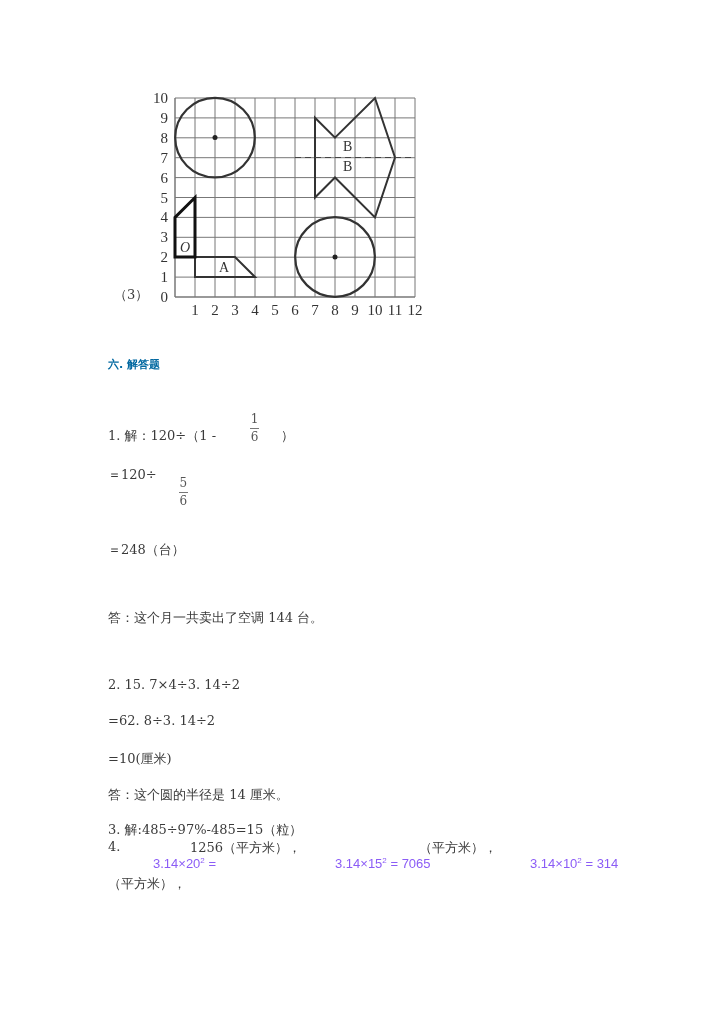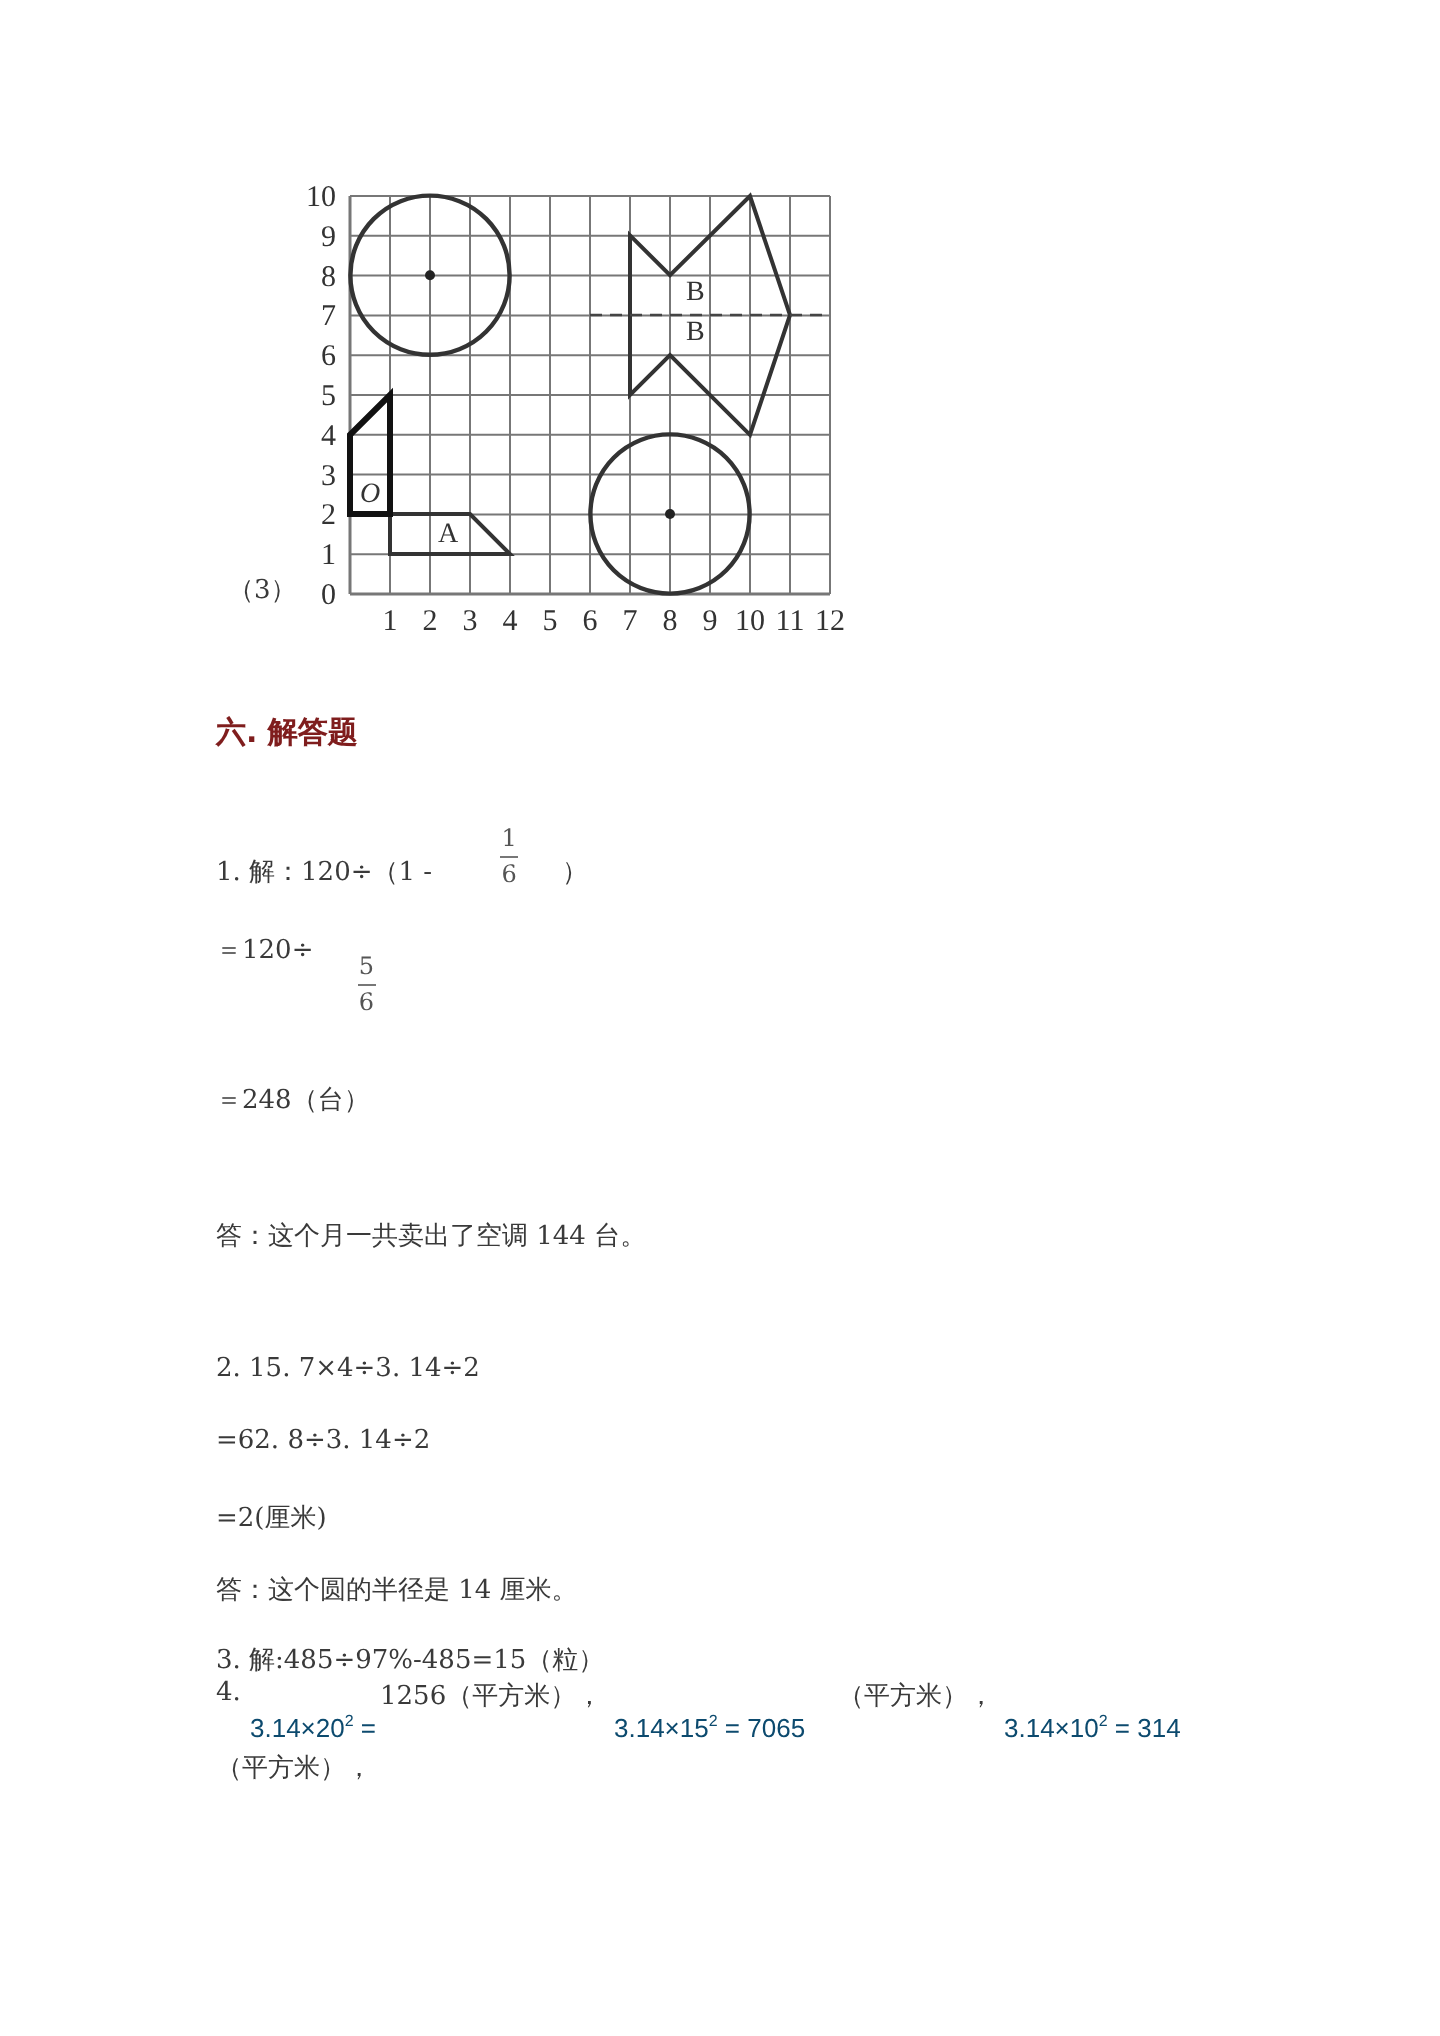--- a/index.html
+++ b/index.html
@@ -1,23 +1,23 @@
 <!DOCTYPE html>
 <html><head>
 <meta charset="utf-8">
 <style>
   html, body { margin: 0; padding: 0; background: #ffffff; }
   body { width: 720px; height: 1018px; position: relative; overflow: hidden;
          font-family: "DejaVu Serif", "Liberation Serif", serif; color: #333; }
   .abs { position: absolute; white-space: nowrap; }
   .t { font-size: 13px; color: #3a3a3a; }
-  .heading { font-size: 15px; font-weight: bold; color: #7f1d1d; font-family: "DejaVu Sans", sans-serif; }
+  .heading { font-size: 11px; font-weight: bold; color: #0369a1; font-family: "DejaVu Sans", sans-serif; }
   .frac { display: inline-flex; flex-direction: column; align-items: center; font-size: 12px; color: #555; line-height: 15px; }
   .frac .bar { width: 9px; border-top: 1px solid #777; margin: 1px 0; }
-  .sans { font-family: "Liberation Sans", sans-serif; font-size: 13px; color: #0c4a6e; }
+  .sans { font-family: "Liberation Sans", sans-serif; font-size: 13px; color: #8b5cf6; margin-left: 28px; }
   sup { font-size: 8px; }
   svg text { font-family: "Liberation Serif", serif; }
 </style>
 </head>
 <body>
 
 <div class="abs t" style="left:114px; top:286px;">（3）</div>
 
 <svg class="abs" style="left:140px; top:88px;" width="300" height="235" viewBox="140 88 300 235">
   <g id="grid" stroke="#777" stroke-width="1">
@@ -113,21 +113,21 @@
     <span class="bar"></span>
     <span>6</span>
   </span>
 </div>
 
 <div class="abs t" style="left:108px; top:541px;">＝248（台）</div>
 <div class="abs t" style="left:108px; top:609px;">答：这个月一共卖出了空调 144 台。</div>
 
 <div class="abs t" style="left:108px; top:677px;">2. 15. 7×4÷3. 14÷2</div>
 <div class="abs t" style="left:108px; top:713px;">=62. 8÷3. 14÷2</div>
-<div class="abs t" style="left:108px; top:750px;">=2(厘米)</div>
+<div class="abs t" style="left:108px; top:750px;">=10(厘米)</div>
 <div class="abs t" style="left:108px; top:786px;">答：这个圆的半径是 14 厘米。</div>
 
 <div class="abs t" style="left:108px; top:821px;">3. 解:485÷97%-485=15（粒）</div>
 
 <div class="abs t" style="left:108px; top:839px;">4.</div>
 <div class="abs t" style="left:190px; top:839px;">1256（平方米），</div>
 <div class="abs t" style="left:419px; top:839px;">（平方米），</div>
 
 <div class="abs sans" style="left:125px; top:856px;">
   <span>3.14×20</span><sup>2</sup><span> =</span>

